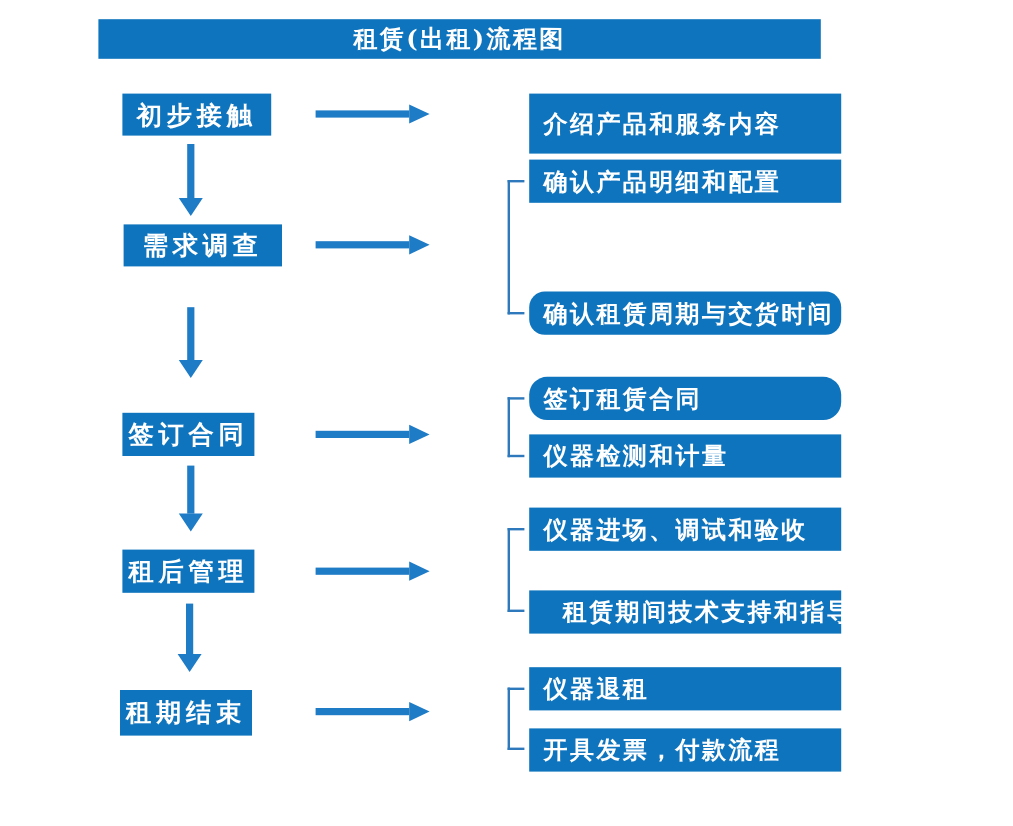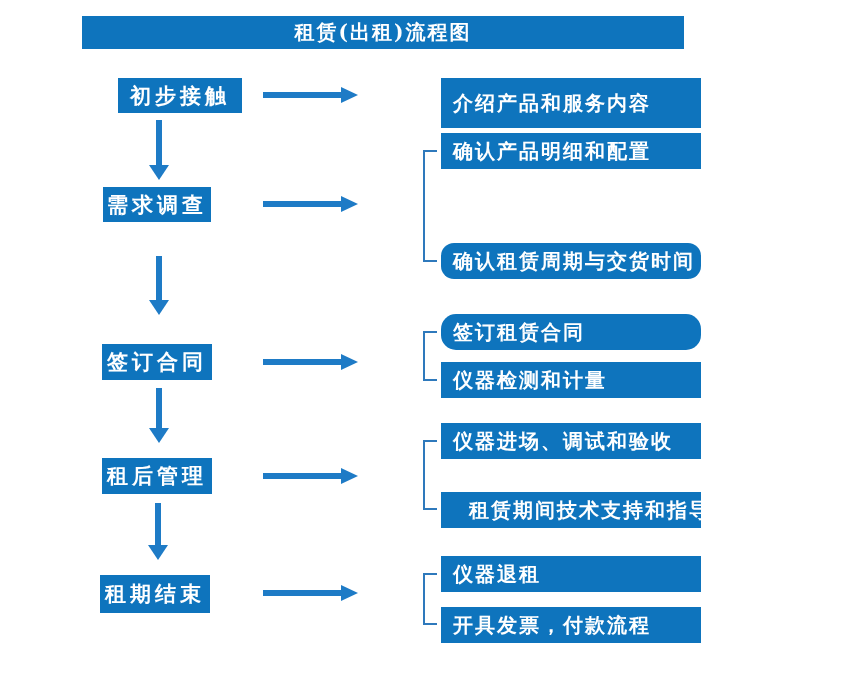--- a/index.html
+++ b/index.html
@@ -97,24 +97,24 @@
 </style>
 </head>
 <body>
 
 <div class="canvas">
 
   <div class="title-bar">
     <span>租赁(出租)流程图</span>
   </div>
 
-  <div class="step-box" style="left:118px; top:78px; width:124px; height:35px;">
+  <div class="step-box" style="left:102px; top:78px; width:124px; height:35px;">
     <span>初步接触</span>
   </div>
-  <div class="step-box" style="left:103px; top:187px; width:108px; height:35px;">
+  <div class="step-box" style="left:103px; top:187px; width:132px; height:35px;">
     <span>需求调查</span>
   </div>
   <div class="step-box" style="left:102px; top:344px; width:110px; height:36px;">
     <span>签订合同</span>
   </div>
   <div class="step-box" style="left:102px; top:458px; width:110px; height:36px;">
     <span>租后管理</span>
   </div>
   <div class="step-box" style="left:100px; top:575px; width:110px; height:38px;">
     <span>租期结束</span>

